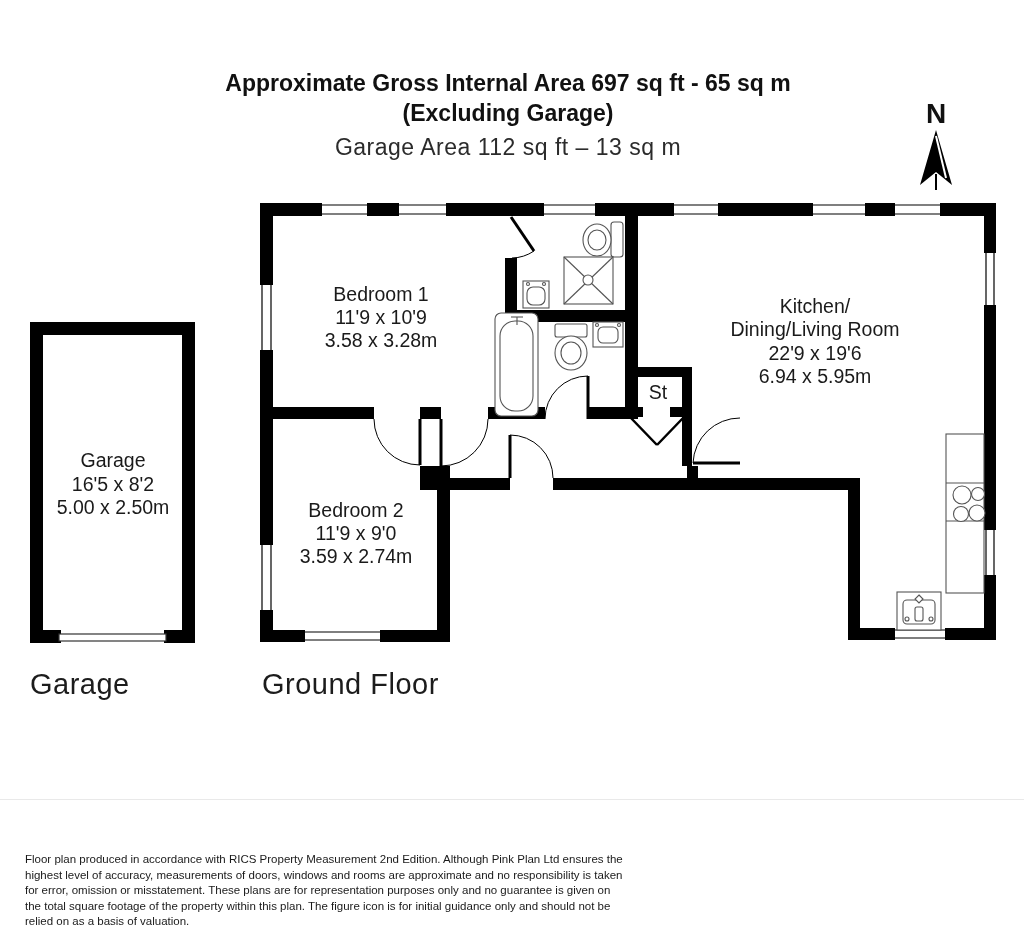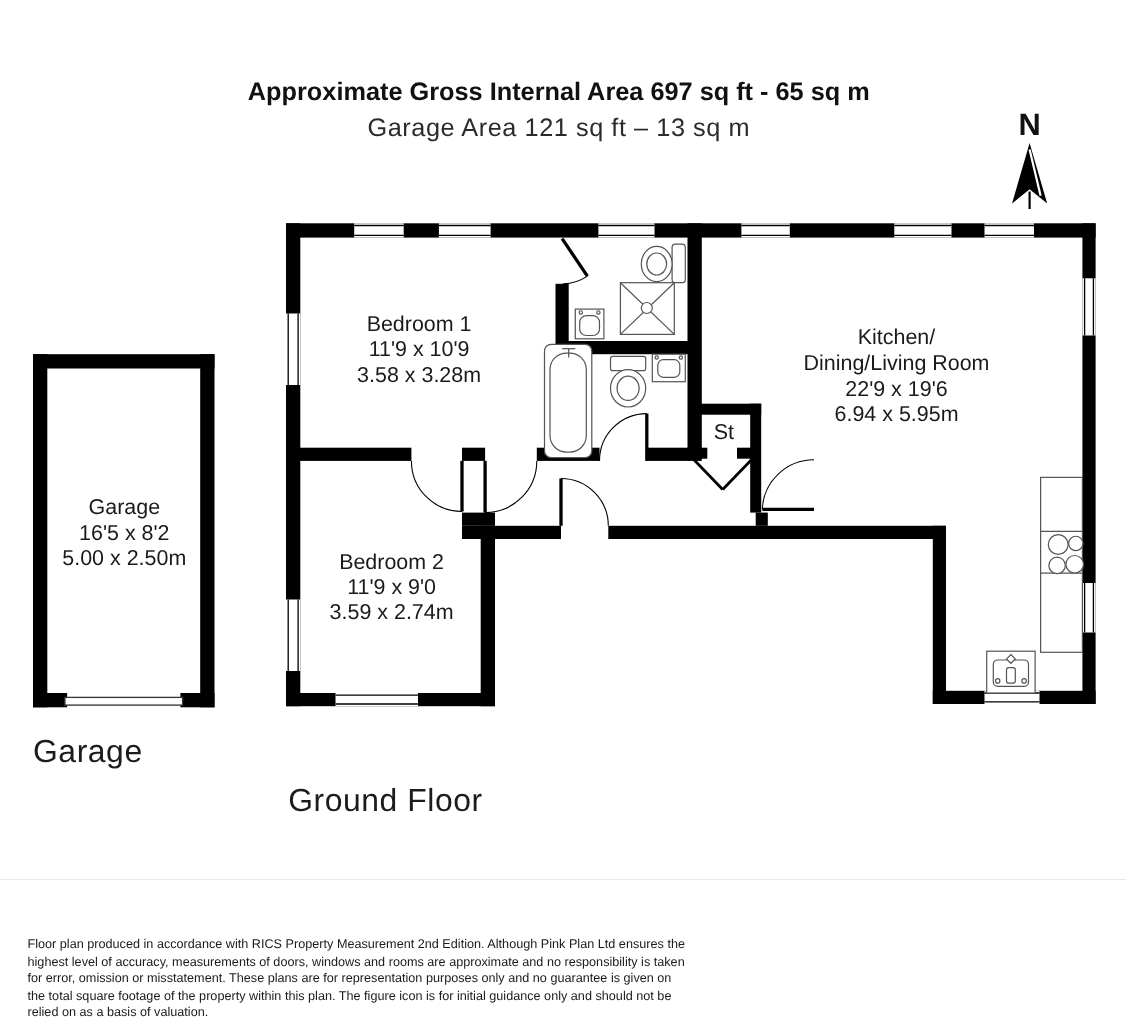--- a/index.html
+++ b/index.html
@@ -6,38 +6,39 @@
   .page{position:relative;width:1024px;height:928px;background:#ffffff;overflow:hidden;
         font-family:"Liberation Sans", sans-serif;color:#111;}
   .title{position:absolute;top:68px;left:0;width:1016px;text-align:center;line-height:1.32;}
   .title .t1,.title .t2{font-size:23px;font-weight:bold;color:#111;}
   .title .t3{font-size:23px;font-weight:normal;color:#2b2b2b;letter-spacing:0.5px;margin-top:3px;}
   .compass{position:absolute;left:906px;top:100px;width:60px;text-align:center;}
   .compass .n{font-size:28px;font-weight:600;color:#111;line-height:1;}
   .plan-svg{position:absolute;left:0;top:0;}
   .floor-label{position:absolute;font-size:29px;color:#1c1c1c;letter-spacing:0.5px;}
   .lbl-garage{left:30px;top:668px;}
-  .lbl-ground{left:262px;top:668px;margin-top:44px;}
+  .lbl-ground{left:262px;top:668px;}
   .footer-rule{position:absolute;left:0;top:799px;width:1024px;height:1px;background:#e9e9e9;}
   .brand{position:absolute;left:22px;top:813px;height:38px;display:flex;align-items:center;}
   .brand-text{margin-left:12px;font-size:13px;font-weight:600;letter-spacing:4px;color:#e8546e;}
   .disclaimer{position:absolute;left:25px;top:852px;width:600px;font-size:11.5px;line-height:15.5px;color:#1a1a1a;}
   .cheffins{position:absolute;left:880px;top:865px;width:124px;height:37px;background:#232a4d;
             border:3px solid #eda23c;display:flex;align-items:center;justify-content:center;}
   .cheffins span{color:#ffffff;font-weight:bold;font-size:23px;letter-spacing:0.5px;
                  font-family:"Liberation Sans", sans-serif;}
 </style>
 </head>
 <body>
 
 <div class="page">
 
   <div class="title">
     <div class="t1">Approximate Gross Internal Area 697 sq ft - 65 sq m</div>
-    <div class="t3">Garage Area 121 sq ft – 13 sq m</div>
+    <div class="t2">(Excluding Garage)</div>
+    <div class="t3">Garage Area 112 sq ft – 13 sq m</div>
   </div>
 
   <div class="compass">
     <div class="n">N</div>
     <svg width="60" height="64" viewBox="0 0 60 64">
       <polygon points="30,2 46,57 30,44 14,57" fill="#000"></polygon>
       <polyline points="30,8 40,50" fill="none" stroke="#fff" stroke-width="2"></polyline>
       <line x1="30" y1="46" x2="30" y2="62" stroke="#000" stroke-width="2"></line>
     </svg>
   </div>

